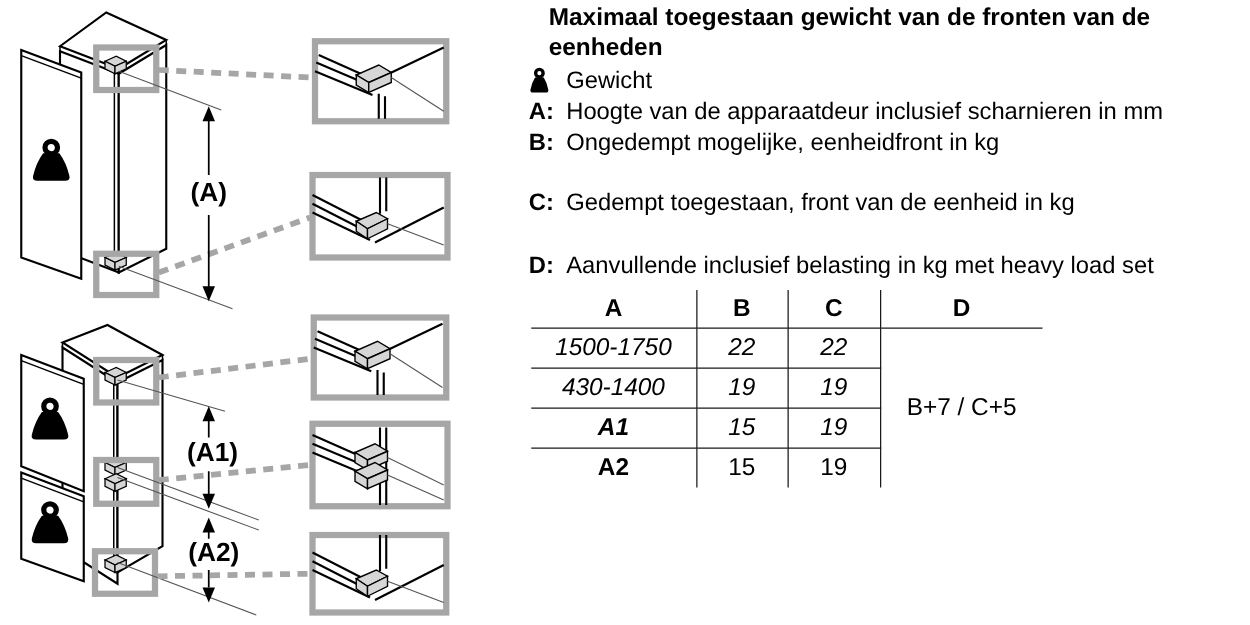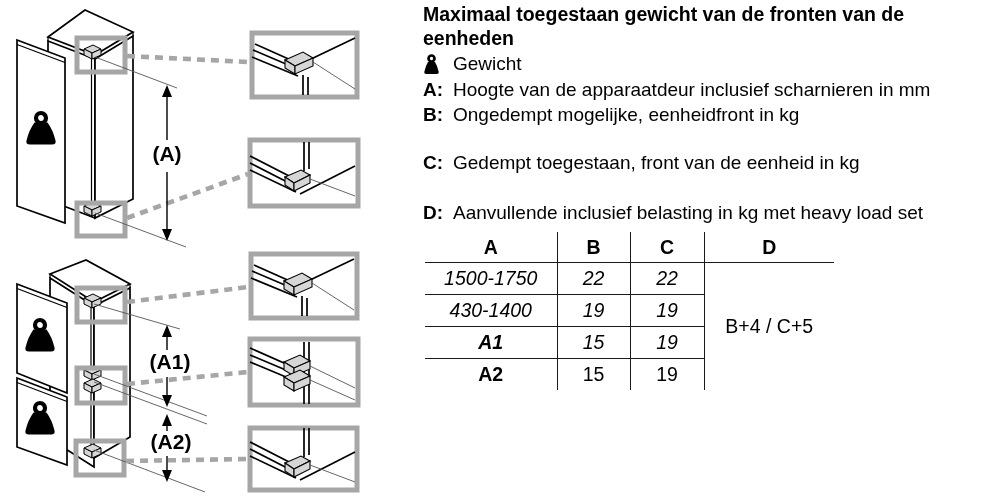--- a/index.html
+++ b/index.html
@@ -1,23 +1,23 @@
 <!DOCTYPE html>
 <html><head>
 <meta charset="utf-8">
 <style>
   html,body{margin:0;padding:0;background:#fff;}
   .page{position:relative;width:1000px;height:500px;background:#fff;overflow:hidden;
         font-family:"Liberation Sans",sans-serif;color:#000;}
   .diagram-svg{position:absolute;left:0;top:0;}
   .content{position:absolute;left:423px;top:2px;width:540px;}
-  .title{font-size:19.5px;font-weight:bold;line-height:24px;margin:0 0 3px 0;white-space:pre-line;}
+  .title{font-size:19.5px;font-weight:bold;line-height:24px;margin:0 0 3px 16px;white-space:pre-line;}
   .intro{font-size:19px;line-height:22.5px;margin:0;white-space:pre-line;}
   .legend{margin-top:2px;font-size:19px;}
-  .legend-item{display:flex;line-height:22px;margin-top:3px;}
+  .legend-item{display:flex;line-height:22px;margin-top:3px;align-items:center;}
   .legend-item .lkey{width:30px;flex:none;font-weight:bold;}
   .legend-item .licon{width:30px;flex:none;display:flex;align-items:center;}
   .legend-item .ltext{flex:1;}
   .gap-c{margin-top:26px;}
   .gap-d{margin-top:28px;}
   .wtable{border-collapse:collapse;table-layout:fixed;width:409px;margin:8px 0 0 2px;font-size:19.5px;}
   .wtable th{font-weight:bold;height:30px;border-bottom:1.7px solid #1a1a1a;}
   .wtable td{height:31px;}
   .wtable th,.wtable td{padding:0;text-align:center;}
   .cA,.cB,.cC{border-right:1.7px solid #1a1a1a;}
@@ -250,21 +250,21 @@
           <th class="cB">B</th>
           <th class="cC">C</th>
           <th>D</th>
         </tr>
       </thead>
       <tbody>
         <tr>
           <td class="cA rsep">1500-1750</td>
           <td class="cB rsep">22</td>
           <td class="cC rsep">22</td>
-          <td class="dcell" rowspan="4">B+4 / C+5</td>
+          <td class="dcell" rowspan="4">B+7 / C+5</td>
         </tr>
         <tr>
           <td class="cA rsep">430-1400</td>
           <td class="cB rsep">19</td>
           <td class="cC rsep">19</td>
         </tr>
         <tr>
           <td class="cA rsep bold">A1</td>
           <td class="cB rsep">15</td>
           <td class="cC rsep">19</td>

